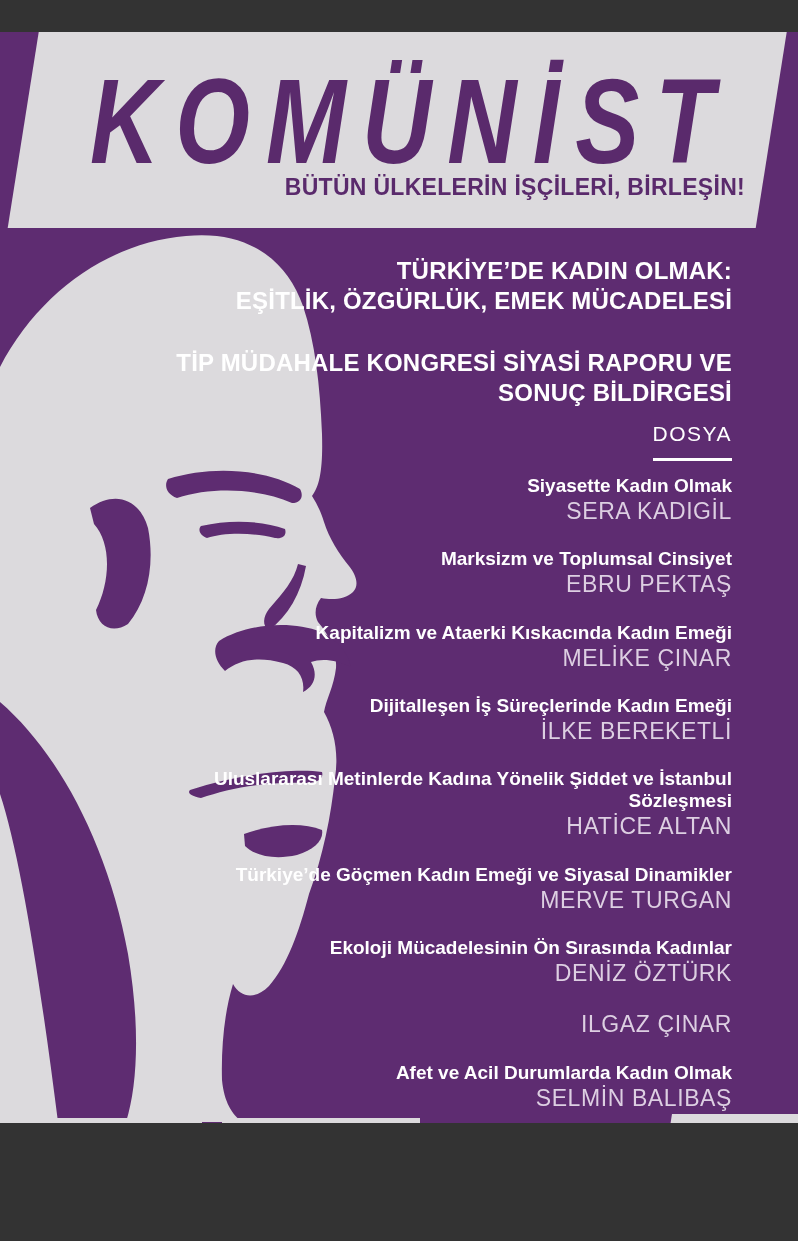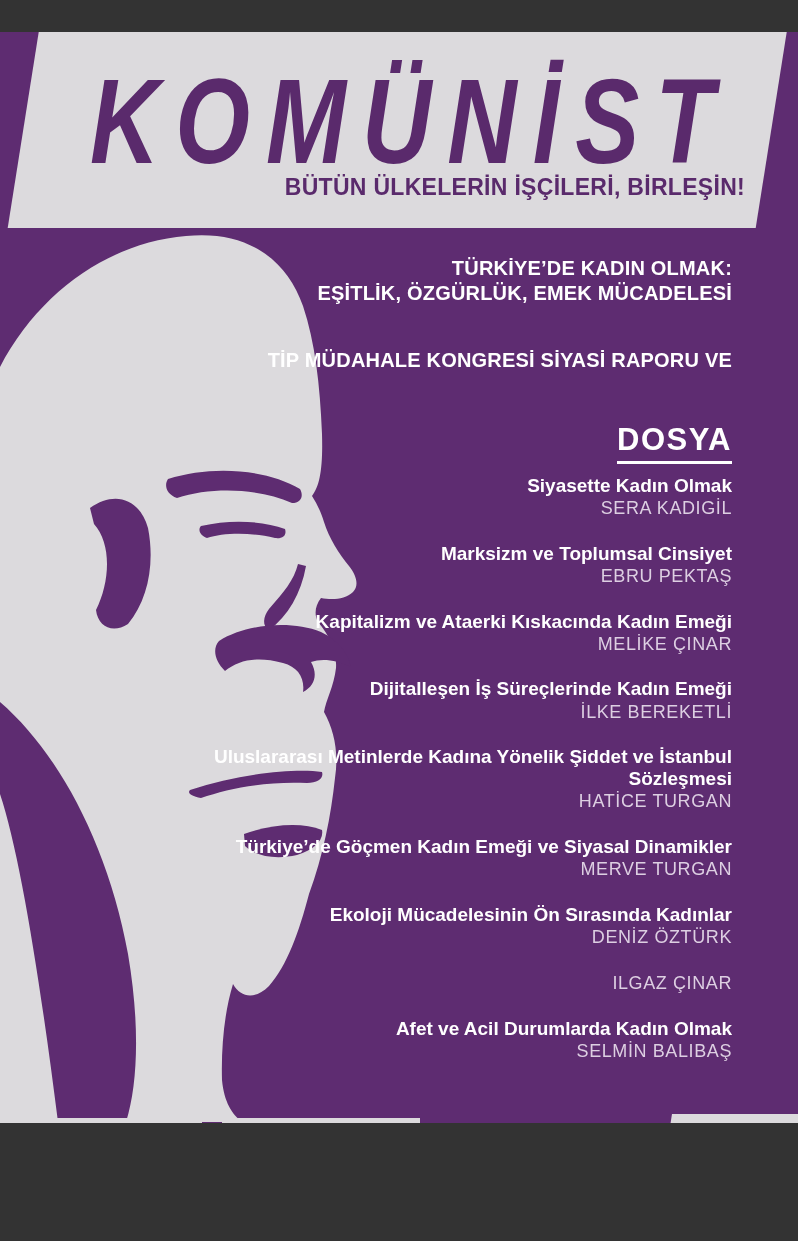--- a/index.html
+++ b/index.html
@@ -29,36 +29,36 @@
   }
   .masthead-tagline{
     position:absolute; right:15px; top:142px; width:100%;
     text-align:right; font-size:23px; font-weight:bold;
     color:var(--ink); letter-spacing:0.3px;
   }
   
   .portrait{position:absolute; left:0; top:200px; width:420px; height:890px; z-index:1;}
   
   .textcol{position:absolute; right:66px; z-index:2; text-align:right;}
-  .headline{color:var(--headline); font-weight:bold; font-size:20px; line-height:1.25; letter-spacing:0.2px;}
+  .headline{color:var(--headline); font-weight:bold; font-size:24px; line-height:1.25; letter-spacing:0.2px;}
   .hl1{top:224px;}
   .hl2{top:316px;}
   .dosya{
-    top:390px; color:var(--headline); font-size:31px; font-weight:bold;
-    letter-spacing:1.5px; border-bottom:3px solid var(--headline); padding-bottom:3px;
+    top:390px; color:var(--headline); font-size:21px; font-weight:normal;
+    letter-spacing:1.5px; border-bottom:3px solid var(--headline); padding-bottom:12px;
   }
   .articles{
     top:443px; display:flex; flex-direction:column; align-items:flex-end; gap:24px;
   }
   .article{text-align:right;}
   .article-title{
     color:var(--headline); font-weight:bold; font-size:19px; line-height:1.16; max-width:560px;
   }
   .article-author{
-    color:var(--author); font-size:18px; font-weight:normal; letter-spacing:0.6px; margin-top:2px; line-height:1.1;
+    color:var(--author); font-size:23px; font-weight:normal; letter-spacing:0.6px; margin-top:2px; line-height:1.1;
   }
   
   .panel{position:absolute; top:1086px; height:148px; background:var(--paper); z-index:2;}
   .panel svg{display:block; width:100%; height:100%;}
   .panel1{left:0; width:202px;}
   .panel2{left:222px; width:198px; border:7px solid var(--paper);}
   .panel3{left:440px; width:200px;}
   .issue-badge{
     position:absolute; left:672px; top:1082px; width:130px; height:159px;
     background:var(--paper); transform:skewX(-9deg); transform-origin:top left; z-index:2;
@@ -119,20 +119,21 @@
       <path d="M 0 470 C 58 520 108 612 128 722 C 140 792 138 852 126 890 L 58 890 C 40 748 20 622 0 562 Z"></path>
     </g>
   </svg>
 
   <div class="textcol headline hl1">
     <div>TÜRKİYE’DE KADIN OLMAK:</div>
     <div>EŞİTLİK, ÖZGÜRLÜK, EMEK MÜCADELESİ</div>
   </div>
   <div class="textcol headline hl2">
     <div>TİP MÜDAHALE KONGRESİ SİYASİ RAPORU VE</div>
+    <div>SONUÇ BİLDİRGESİ</div>
   </div>
 
   <div class="textcol dosya">DOSYA</div>
   <div class="textcol articles">
     <div class="article">
       <div class="article-title">Siyasette Kadın Olmak</div>
       <div class="article-author">SERA KADIGİL</div>
     </div>
 
     <div class="article">
@@ -145,21 +146,21 @@
       <div class="article-author">MELİKE ÇINAR</div>
     </div>
 
     <div class="article">
       <div class="article-title">Dijitalleşen İş Süreçlerinde Kadın Emeği</div>
       <div class="article-author">İLKE BEREKETLİ</div>
     </div>
 
     <div class="article">
       <div class="article-title">Uluslararası Metinlerde Kadına Yönelik Şiddet ve İstanbul Sözleşmesi</div>
-      <div class="article-author">HATİCE TURGAN</div>
+      <div class="article-author">HATİCE ALTAN</div>
     </div>
 
     <div class="article">
       <div class="article-title">Türkiye’de Göçmen Kadın Emeği ve Siyasal Dinamikler</div>
       <div class="article-author">MERVE TURGAN</div>
     </div>
 
 
     <div class="article">
       <div class="article-title">Ekoloji Mücadelesinin Ön Sırasında Kadınlar</div>

